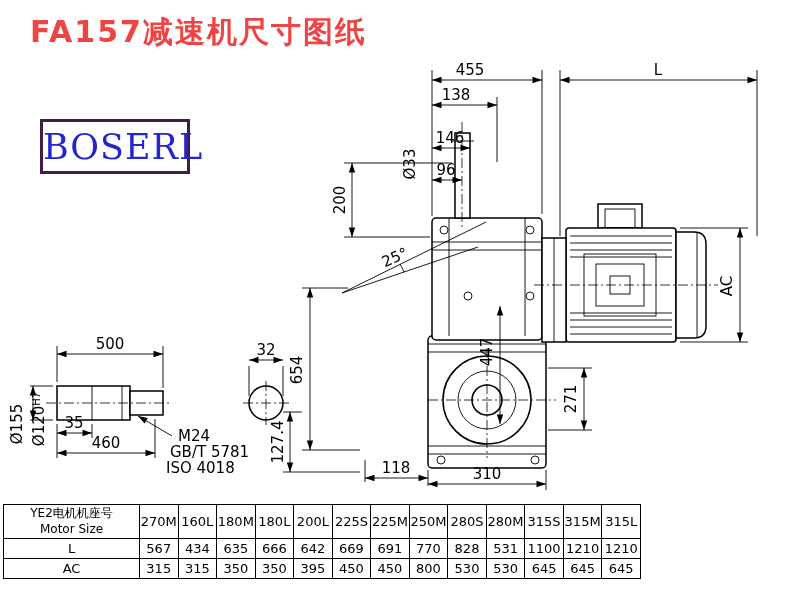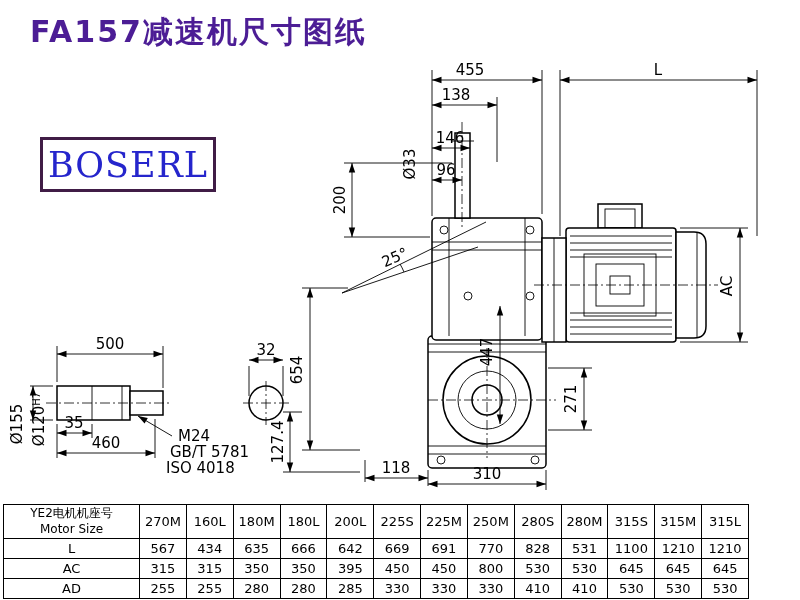--- a/index.html
+++ b/index.html
@@ -1,32 +1,32 @@
 <!DOCTYPE html>
 <html><head>
 <meta charset="utf-8">
 <style>
   * { margin:0; padding:0; box-sizing:border-box; }
   html,body { width:800px; height:600px; background:#fff; overflow:hidden;
               font-family:"DejaVu Sans","Liberation Sans",sans-serif; }
   .sheet { position:absolute; left:0; top:0; width:800px; height:600px; background:#fff; }
-  .title { position:absolute; left:30px; top:12px; font-size:30px; font-weight:bold; color:#4c1d95;
+  .title { position:absolute; left:30px; top:12px; font-size:30px; font-weight:bold; color:#ef4444;
            letter-spacing:2px; white-space:nowrap; }
-  .logo { position:absolute; left:40px; top:137px; width:176px; height:55px;
+  .logo { position:absolute; left:40px; top:119px; width:150px; height:55px;
           border:3px solid #401c46; background:#fff;
-          display:flex; align-items:center; justify-content:center; }
+          display:flex; align-items:center; justify-content:flex-start; }
   .logo span { font-family:"DejaVu Serif","Liberation Serif",serif; font-size:35px;
                color:#2525cc; letter-spacing:1px; }
   svg.drawing { position:absolute; left:0; top:0; }
   .cl  { stroke:#000; stroke-width:1.5; fill:none; }
   .clf { stroke:#000; stroke-width:1.5; fill:#fff; }
   .tl  { stroke:#000; stroke-width:0.9; fill:none; }
   .dash{ stroke:#000; stroke-width:0.8; fill:none; stroke-dasharray:10 3 2 3; }
   text.dim { font-size:15px; fill:#000; font-family:"DejaVu Sans",sans-serif; }
-  .dtable { position:absolute; left:3px; top:504px; width:746px; border-collapse:collapse;
+  .dtable { position:absolute; left:3px; top:504px; width:638px; border-collapse:collapse;
             table-layout:fixed; background:#fff; }
   .dtable th, .dtable td { border:1px solid #000; text-align:center; vertical-align:middle;
             font-size:13px; font-weight:normal; color:#000; padding:1px 0; }
   .dtable th.mlabel { width:136px; font-size:12px; line-height:1.3; }
   .dtable tr.hdr th { height:32px; }
   .dtable tr.datarow td { height:20px; }
 </style>
 </head>
 <body>
 
@@ -273,32 +273,16 @@
       <td>395</td>
       <td>450</td>
       <td>450</td>
       <td>800</td>
       <td>530</td>
       <td>530</td>
       <td>645</td>
       <td>645</td>
       <td>645</td>
     </tr>
-    <tr class="datarow">
-      <td>AD</td>
-      <td>255</td>
-      <td>255</td>
-      <td>280</td>
-      <td>280</td>
-      <td>285</td>
-      <td>330</td>
-      <td>330</td>
-      <td>330</td>
-      <td>410</td>
-      <td>410</td>
-      <td>530</td>
-      <td>530</td>
-      <td>530</td>
-    </tr>
   </tbody>
     </table>
 
 </div>
 
 </body></html>

